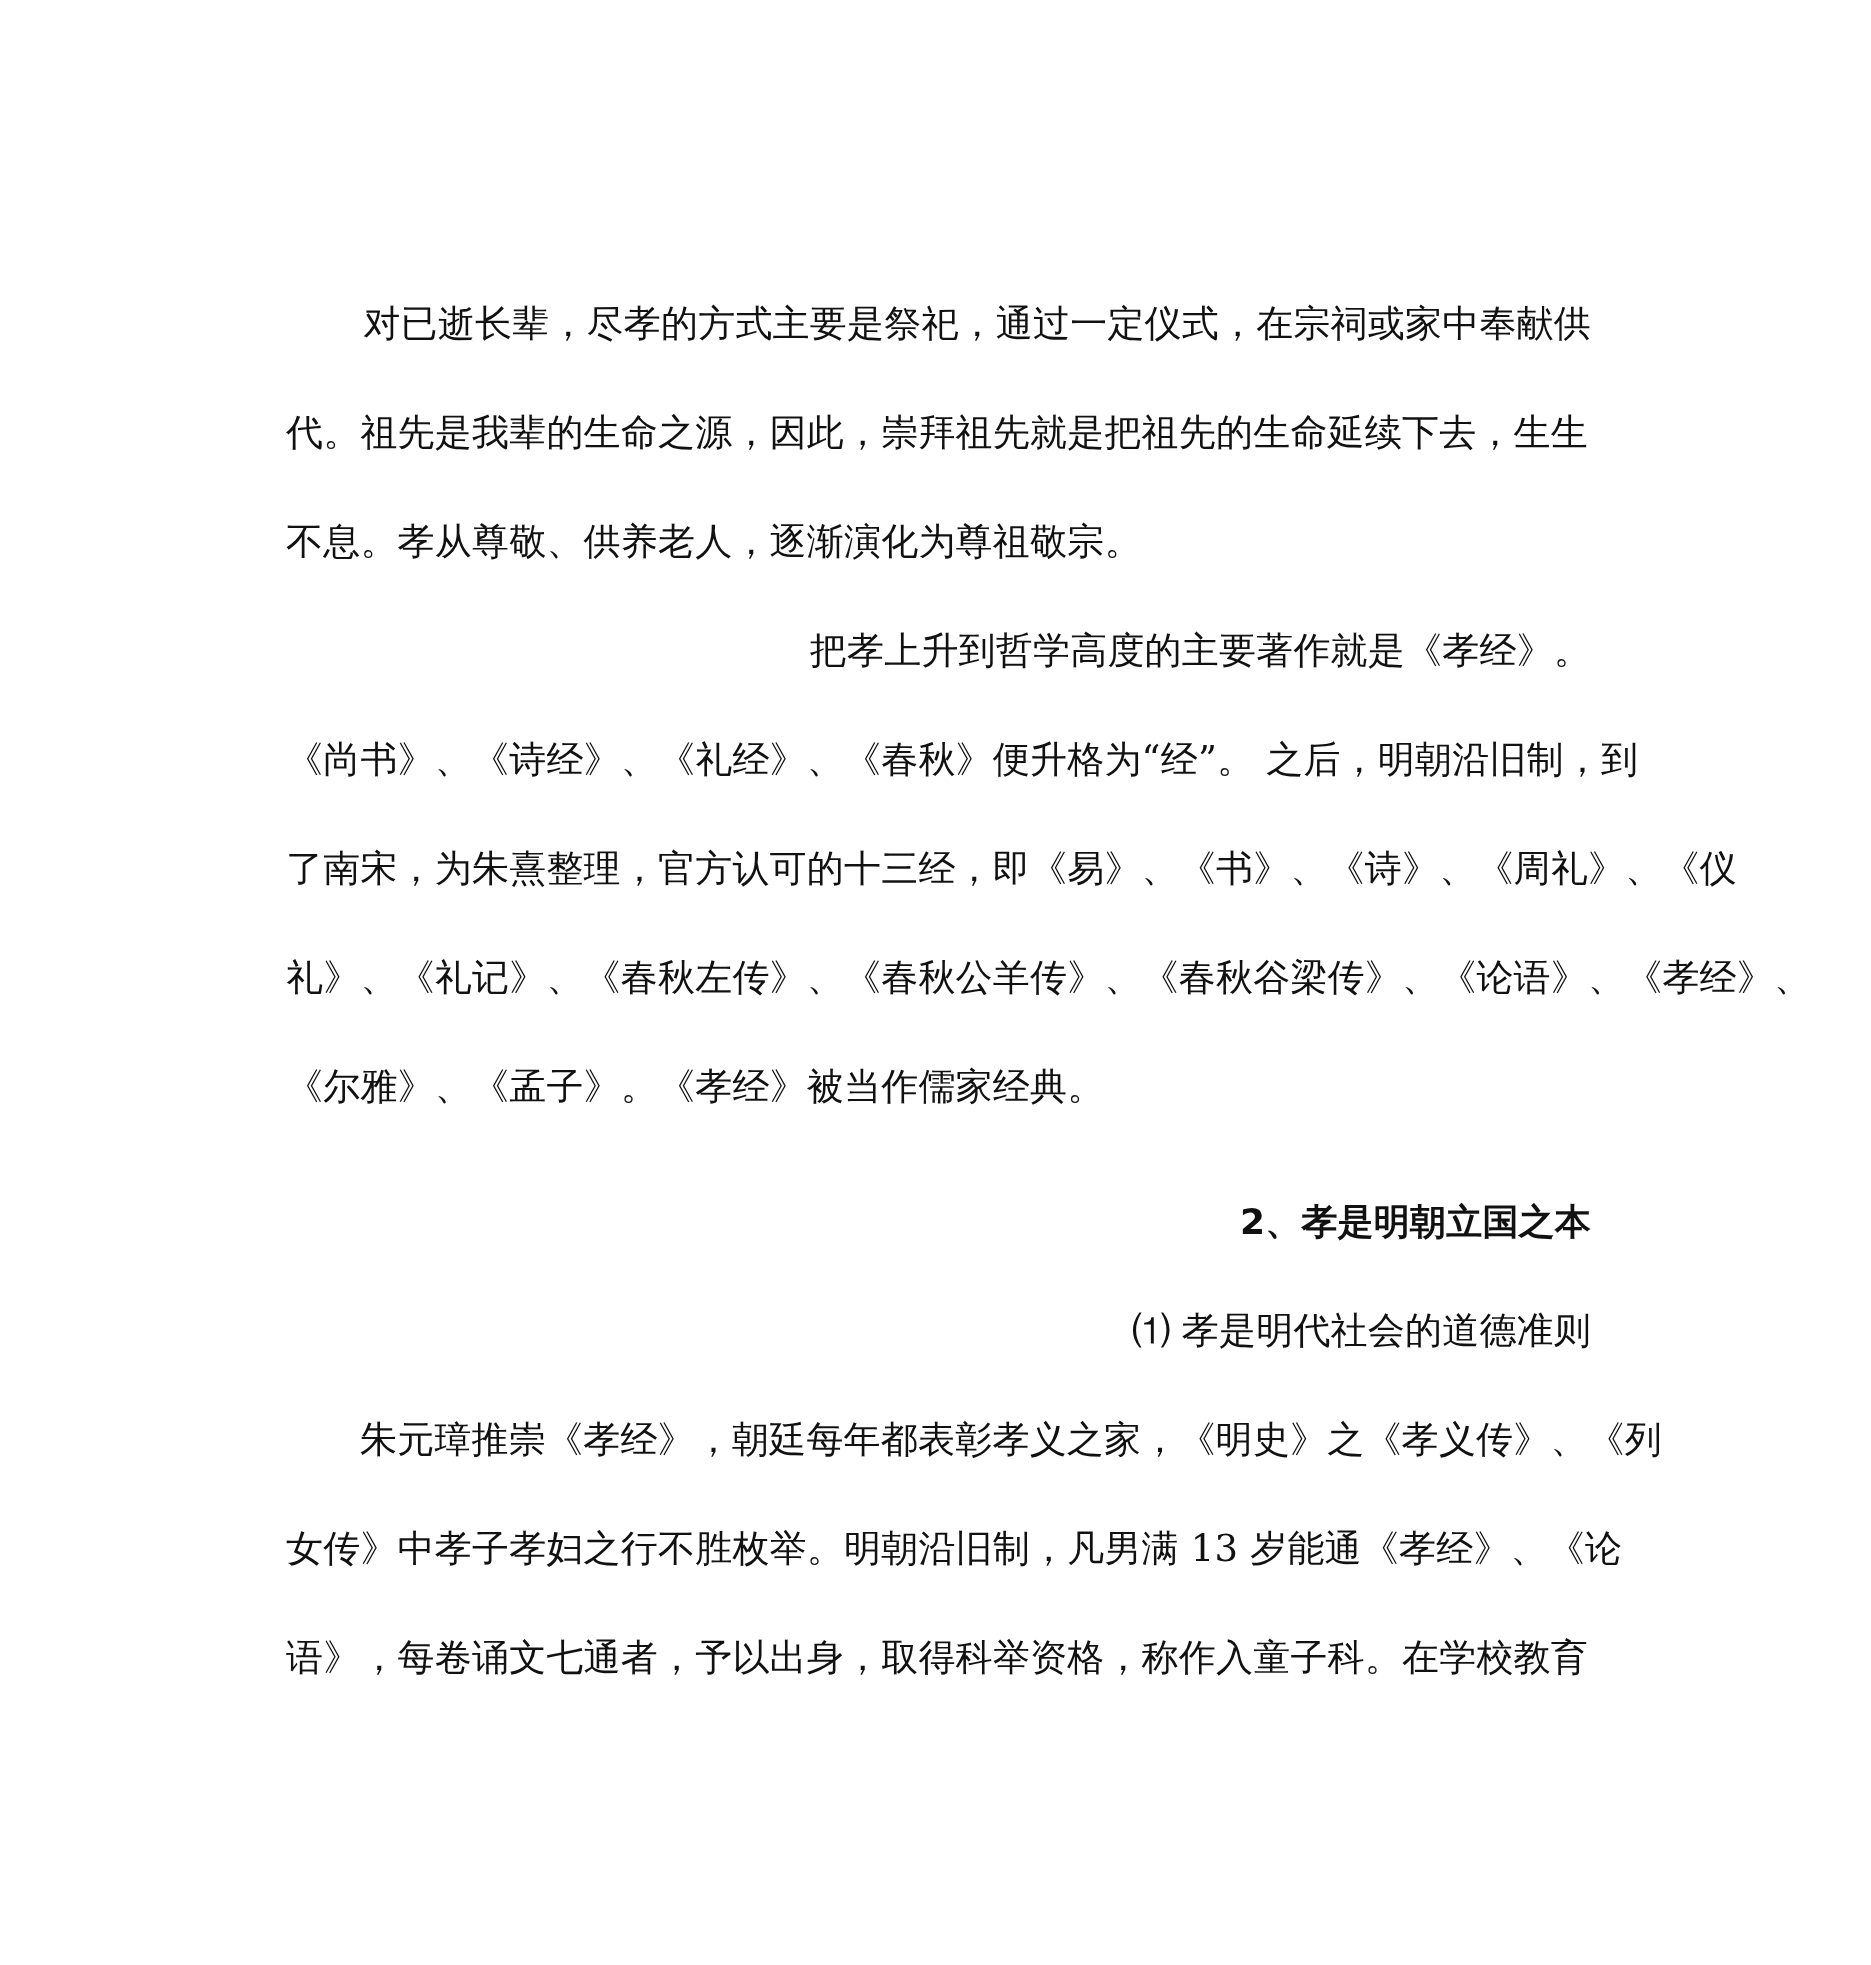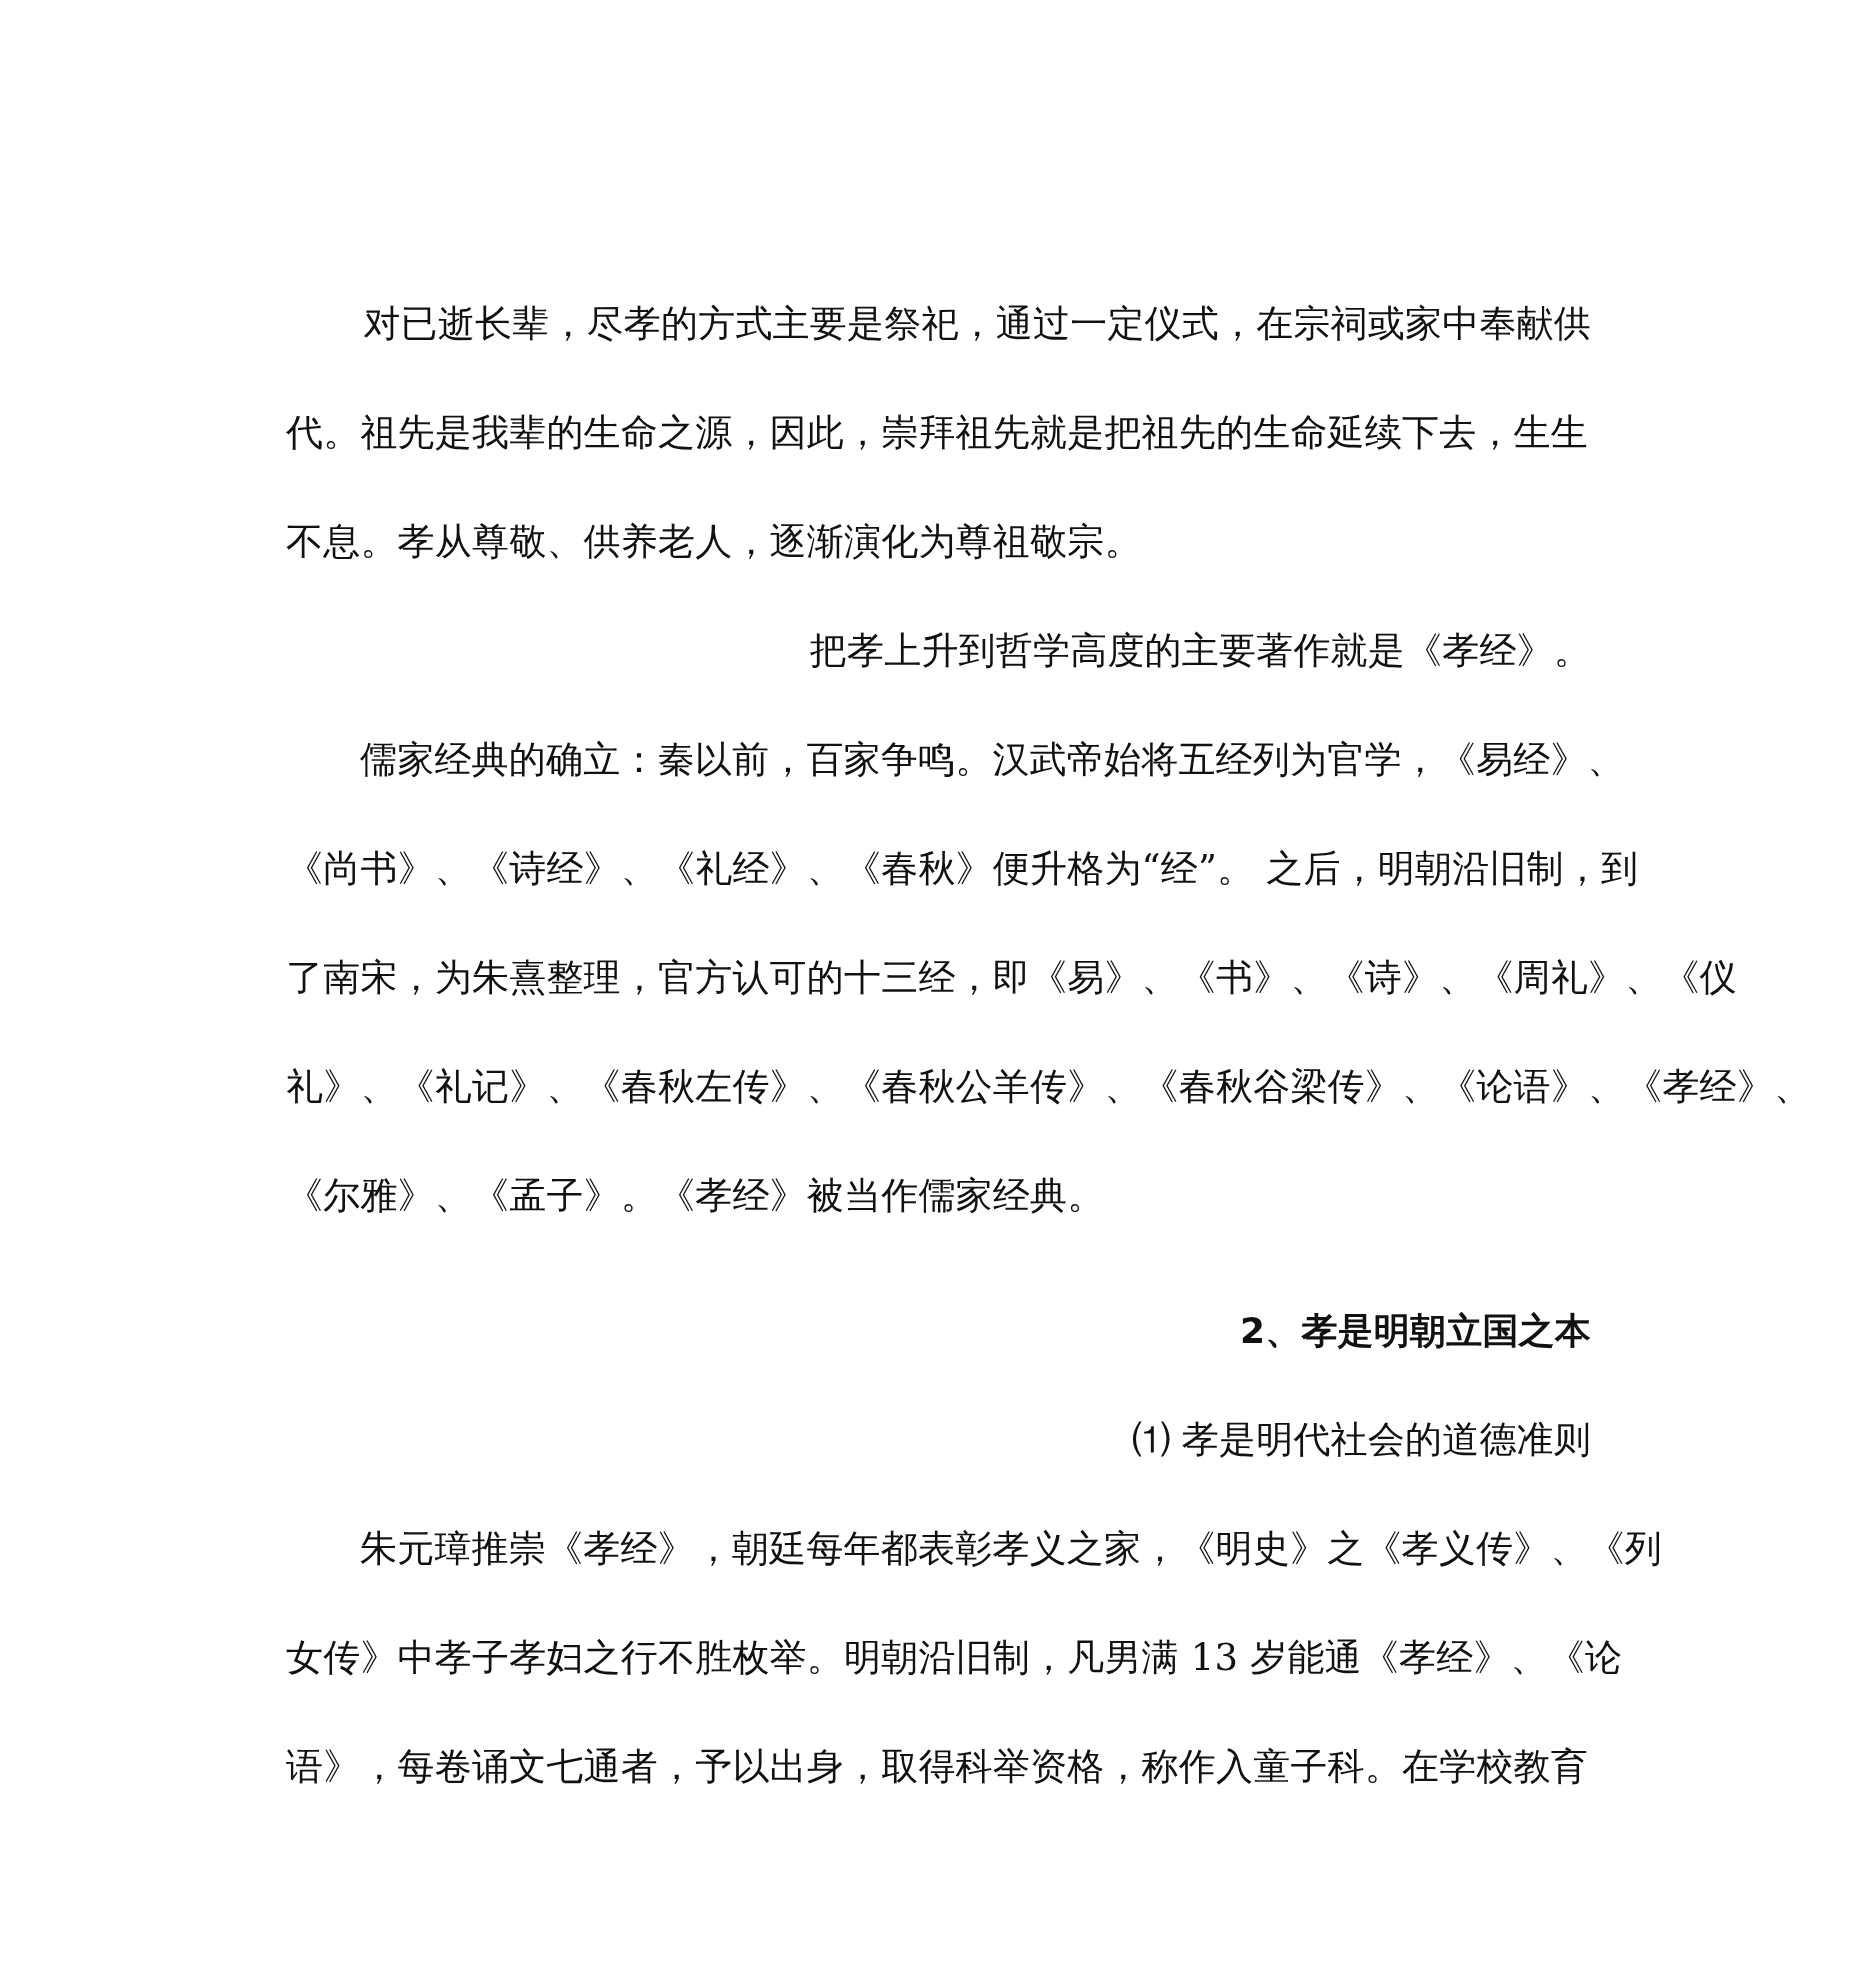--- a/index.html
+++ b/index.html
@@ -59,21 +59,20 @@
       <span class="line">代。祖先是我辈的生命之源，因此，崇拜祖先就是把祖先的生命延续下去，生生</span>
       <span class="line">不息。孝从尊敬、供养老人，逐渐演化为尊祖敬宗。</span>
     </div>
 
 
     <div>
       <span class="line indent">把孝上升到哲学高度的主要著作就是《孝经》。</span>
     </div>
 
     <div>
-      <span class="line indent">儒家经典的确立：秦以前，百家争鸣。汉武帝始将五经列为官学，《易经》、</span>
       <span class="line">《尚书》、《诗经》、《礼经》、《春秋》便升格为“经”。 之后，明朝沿旧制，到</span>
       <span class="line">了南宋，为朱熹整理，官方认可的十三经，即《易》、《书》、《诗》、《周礼》、《仪</span>
       <span class="line">礼》、《礼记》、《春秋左传》、《春秋公羊传》、《春秋谷梁传》、《论语》、《孝经》、</span>
       <span class="line">《尔雅》、《孟子》。《孝经》被当作儒家经典。</span>
     </div>
 
     <div>
       <span class="line indent heading">2、孝是明朝立国之本</span>
     </div>
 

